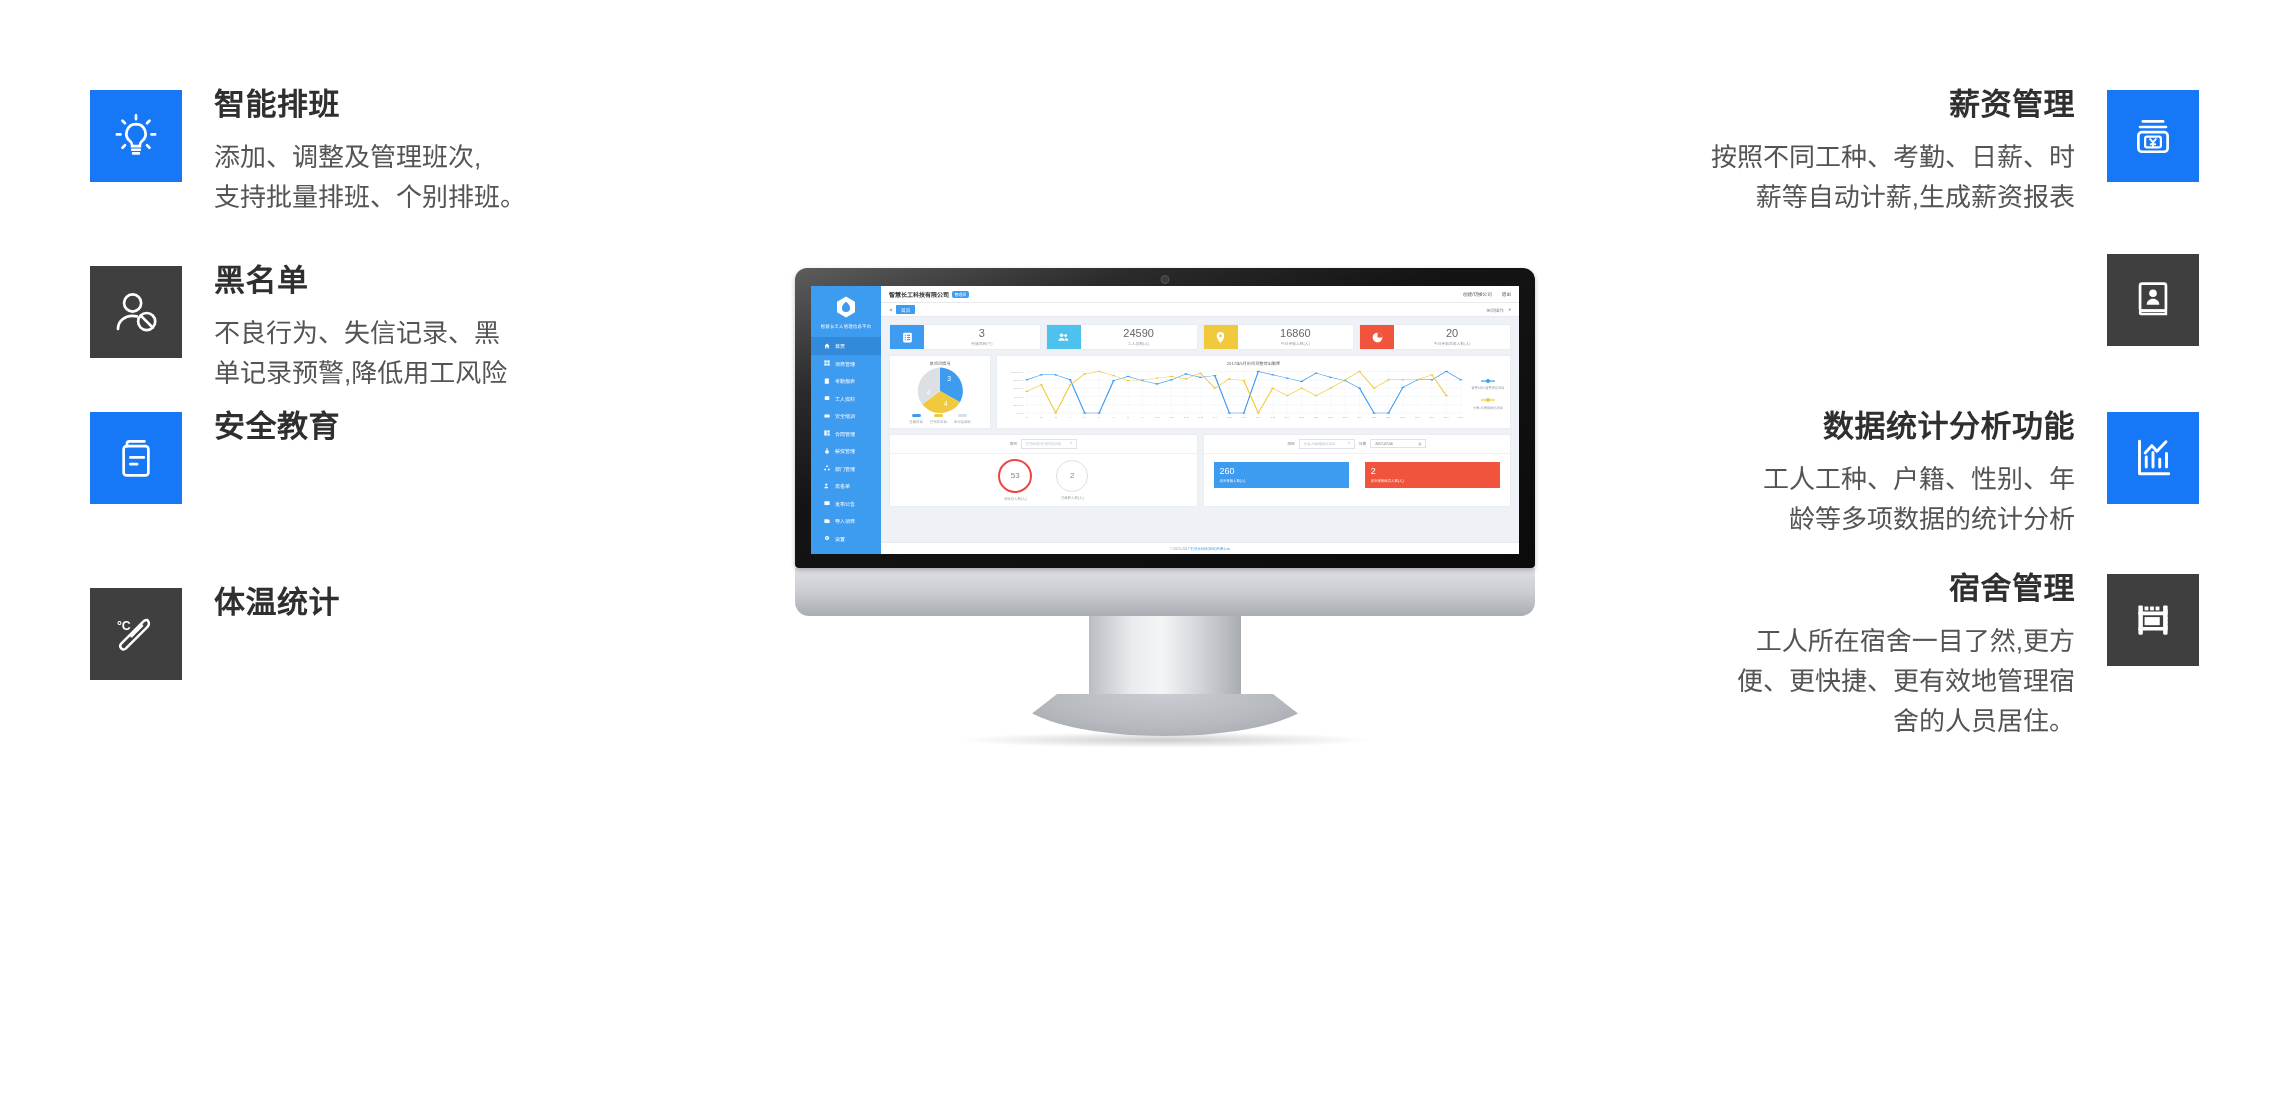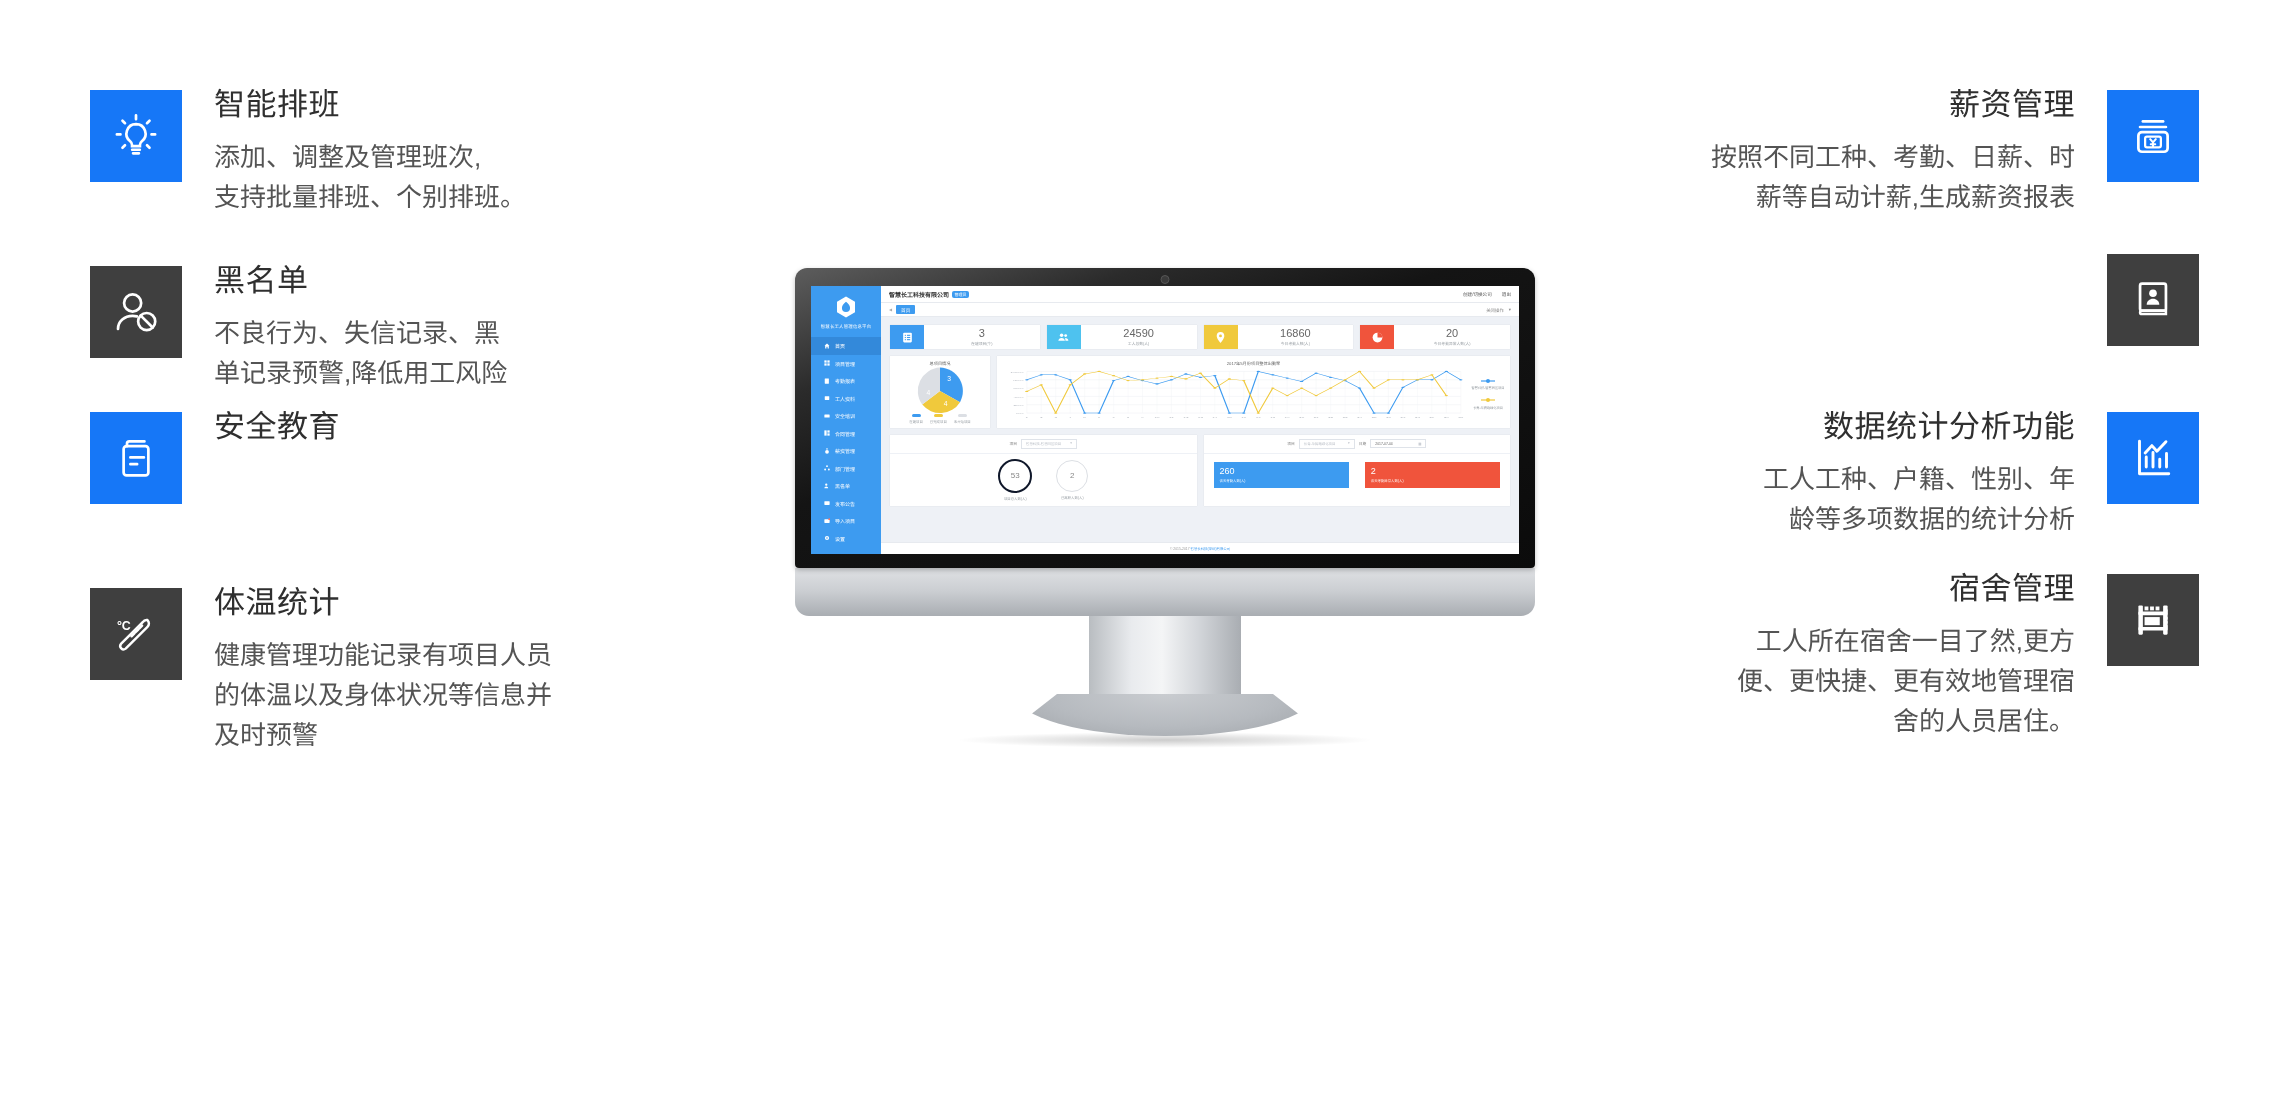--- a/index.html
+++ b/index.html
@@ -48,21 +48,21 @@
   .icon-dark { background: #3f3f3f; }
 
   .feature-text {
     flex: 1 1 auto;
   }
   .col-left  .feature-text { padding-left: 32px; text-align: left; }
   .col-right .feature-text { padding-right: 32px; text-align: right; }
 
   .feature-title {
     font-size: 31px;
-    font-weight: normal;
+    font-weight: bold;
     color: #2f2f2f;
     line-height: 1.25;
     letter-spacing: 0.5px;
     margin: 0 0 12px 0;
   }
   .feature-desc {
     font-size: 26px;
     color: #545454;
     line-height: 1.55;
     margin: 0;
@@ -255,21 +255,21 @@
     font-size: 3.4px; padding: 1.5px 4px; min-width: 46px;
     display:flex; justify-content:space-between; gap:4px;
   }
   .rings { display:flex; align-items:center; justify-content:center; gap: 24px; height: 52px; }
   .ring { text-align:center; }
   .ring .circ {
     width: 30px; height: 30px; border-radius: 50%;
     display:flex; align-items:center; justify-content:center;
     font-size: 8px; color:#888; margin: 0 auto 3px;
   }
-  .ring.blue .circ { border: 2px solid #0f172a; }
+  .ring.blue .circ { border: 2px solid #ef4444; }
   .ring.gray .circ { border: 1.5px solid #dcdfe4; }
   .ring .cap { font-size: 3.4px; color:#9aa0a6; }
   .tiles { display:flex; gap: 16px; padding: 8px 10px 10px; height: 44px; box-sizing: border-box; }
   .tile { flex:1 1 0; padding: 5px 6px; display:flex; flex-direction:column; justify-content:space-between; color:#fff; }
   .tile .tv { font-size: 9px; line-height: 1; }
   .tile .tl { font-size: 3.4px; opacity:.95; }
   .tile.blue { background:#3d9bf0; }
   .tile.red  { background:#f0543c; }
   .dash-foot {
     margin-top: auto;
@@ -334,23 +334,20 @@
   <div class="feature" style="top:584px">
     <div class="feature-icon icon-dark">
       <svg width="54" height="54" viewBox="0 0 48 48" fill="none" stroke="#fff" stroke-width="2.2" stroke-linecap="round" stroke-linejoin="round">
         <text x="7" y="20" font-size="11" font-weight="bold" fill="#fff" stroke="none" font-family="Liberation Sans, sans-serif">°C</text>
         <path d="M34.2 11.6a4.2 4.2 0 0 1 0 6l-14 14-5.4 5.4a3 3 0 0 1-4.2-4.2l5.4-5.4 14-14a4.2 4.2 0 0 1 4.2-1.8Z" fill="none"></path>
         <path d="M29.4 16.6l-2.6 2.6M26 20l-2.6 2.6M22.6 23.4 20 26"></path>
       </svg>
     </div>
     <div class="feature-text">
       <h3 class="feature-title">体温统计</h3>
-      <p class="feature-desc">健康管理功能记录有项目人员
-的体温以及身体状况等信息并
-及时预警</p>
     </div>
   </div>
 </div>
 
 <div class="feature-col col-right">
 
   <div class="feature" style="top:86px">
     <div class="feature-icon icon-blue">
       <svg width="54" height="54" viewBox="0 0 48 48" fill="none" stroke="#fff" stroke-width="2.4" stroke-linecap="round" stroke-linejoin="round">
         <path d="M15 11h18"></path>

